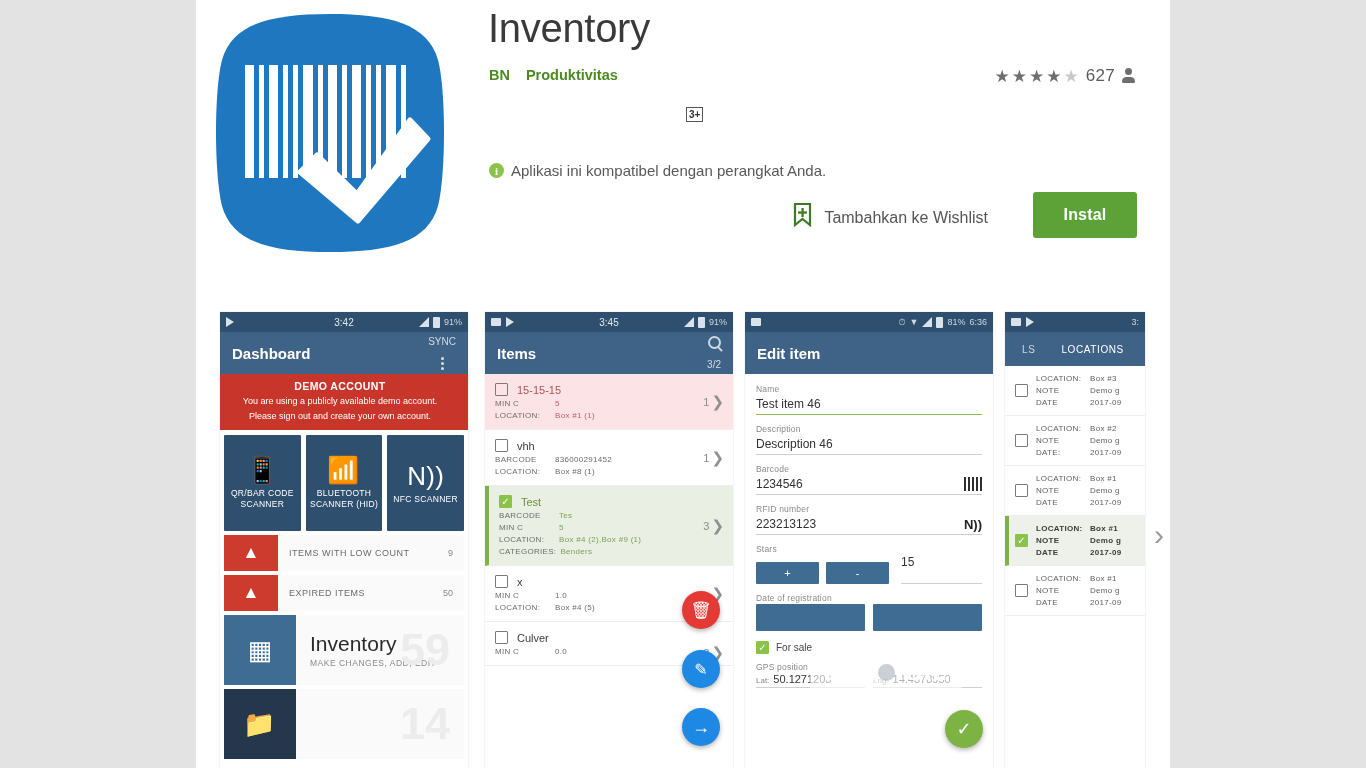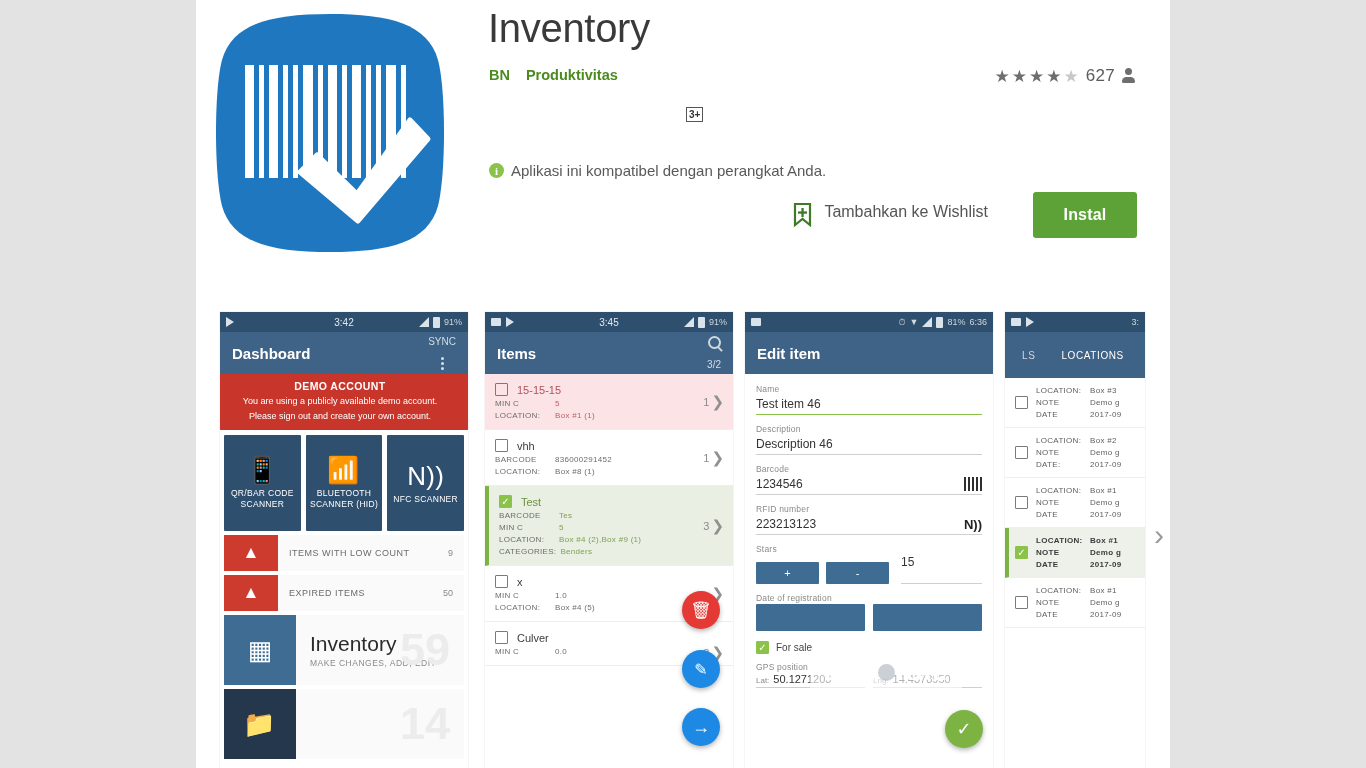--- a/index.html
+++ b/index.html
@@ -68,21 +68,21 @@
     background: #8bc34a; color: #fff; font-size: 11px; font-weight: bold;
     display: flex; align-items: center; justify-content: center;
     font-family: "Liberation Serif", serif;
   }
   .compat-text { font-size: 15px; color: #595959; }
   .cta-row {
     position: absolute; right: 33px; top: 192px;
     display: flex; align-items: center; gap: 45px;
   }
   .wishlist-btn {
-    display: flex; align-items: flex-start; gap: 12px;
+    display: flex; align-items: flex-end; gap: 12px;
     background: none; border: none; cursor: pointer; padding-left: 16px;
   }
   .bookmark-icon { width: 19px; height: 24px; position: relative; }
   .bookmark-icon svg { display: block; }
   .wishlist-label { font-size: 16px; color: #555; }
   .install-btn {
     background: #5ca236; color: #fff; border: none;
     width: 104px; height: 46px; border-radius: 3px;
     font-size: 16px; font-weight: bold; cursor: pointer;
     letter-spacing: 0.2px;
@@ -261,21 +261,21 @@
   .gps-row { display: flex; gap: 8px; align-items: flex-end; }
   .gps-field { flex: 1; display: flex; align-items: flex-end; gap: 4px; border-bottom: 1px solid #cfcfcf; padding-bottom: 2px; }
   .gps-k { font-size: 8px; color: #8a8a8a; }
   .gps-v { font-size: 11px; color: #333; }
   .fab-ok {
     width: 38px; height: 38px; background: #7cb342; right: 10px; top: 398px;
     font-size: 18px;
   }
   
   .tabbar {
-    height: 46px; background: #3f6287; color: #cdd8e3;
+    height: 34px; background: #3f6287; color: #cdd8e3;
     display: flex; align-items: center; font-size: 10px;
     letter-spacing: 0.6px; padding-left: 4px;
   }
   .tabbar .t { padding: 0 13px; }
   .tabbar .t.active { color: #fff; }
   .loc-card {
     background: #fff; border-bottom: 1px solid #eee;
     display: flex; align-items: center; gap: 8px;
     padding: 8px 6px 8px 10px; position: relative;
   }

